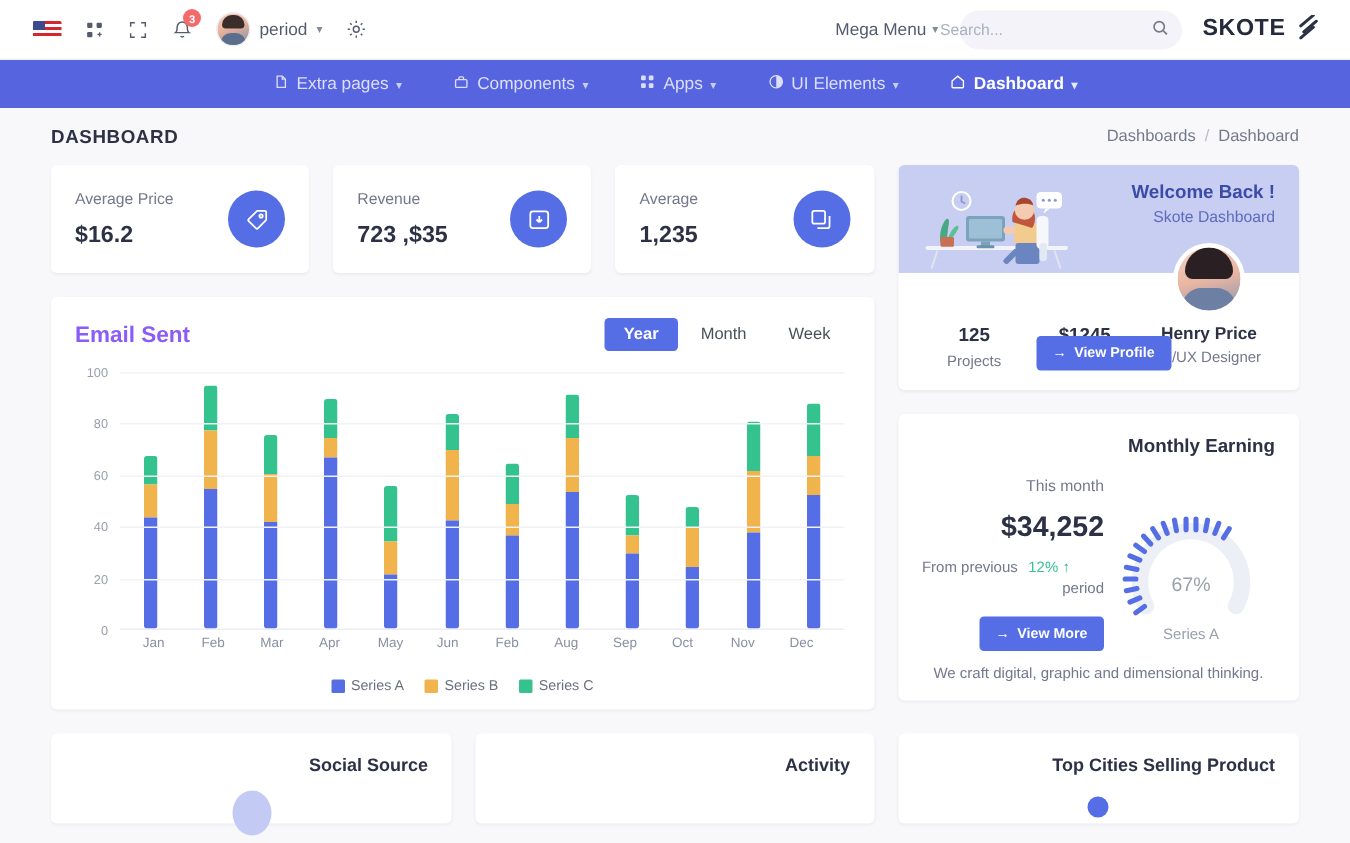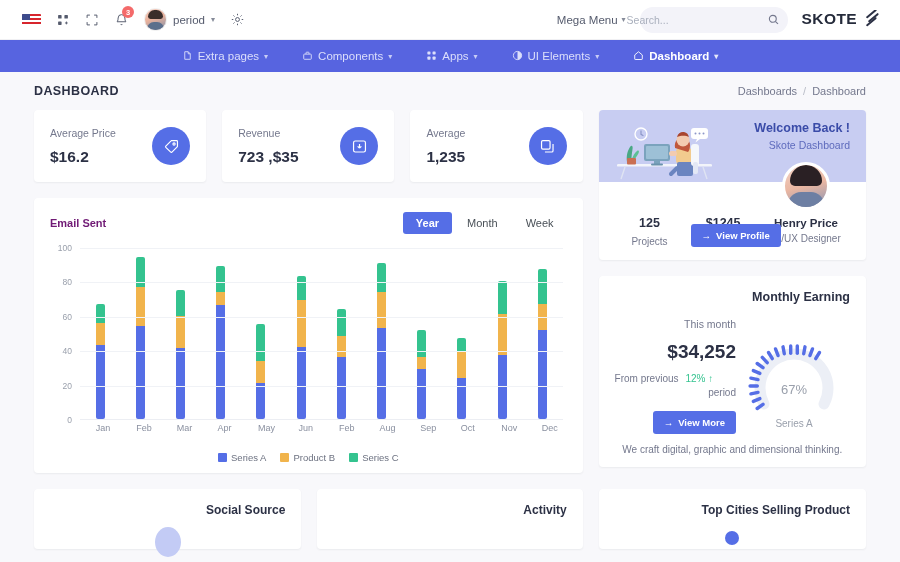--- a/index.html
+++ b/index.html
@@ -131,21 +131,21 @@
     background: #556ee6; display: flex; align-items: center;
     justify-content: center; flex-shrink: 0;
   }
 
   
   .chart-card { padding: 14px 16px 10px 16px; }
   .chart-head {
     display: flex; align-items: center; justify-content: space-between;
     margin-bottom: 14px;
   }
-  .chart-title { font-size: 11px; font-weight: bold; color: #701a75; }
+  .chart-title { font-size: 15px; font-weight: bold; color: #8b5cf6; }
   .seg-group { display: flex; gap: 2px; direction: ltr; margin-left: 40px; }
   .seg {
     font-size: 11px; padding: 5px 13px; border-radius: 3px;
     color: #495057; cursor: pointer;
   }
   .seg.active { background: #556ee6; color: #fff; font-weight: bold; }
 
   .plot { position: relative; height: 190px; direction: ltr; }
   .yaxis {
     position: absolute; left: 0; top: 0; width: 26px; height: 172px;
@@ -166,21 +166,21 @@
     display: flex; align-items: flex-end; justify-content: space-around;
   }
   .bar-col {
     width: 9px; display: flex; flex-direction: column-reverse;
     border-radius: 2px; overflow: hidden;
   }
   .seg-a { background: #556ee6; }
   .seg-b { background: #f1b44c; }
   .seg-c { background: #34c38f; }
   .xaxis {
-    position: absolute; left: 30px; right: 0; top: 175px;
+    position: absolute; left: 30px; right: 16px; top: 175px;
     display: flex; justify-content: space-around;
   }
   .xtick { font-size: 9px; color: #8a90a0; width: 9px; text-align: center; }
   .legend {
     display: flex; justify-content: center; gap: 14px;
     margin-top: 14px; direction: rtl;
   }
   .legend-item {
     display: flex; align-items: center; gap: 4px;
     font-size: 9.5px; color: #6c7180; cursor: pointer;
@@ -686,21 +686,21 @@
                 <div class="xtick">Dec</div>
               </div>
           </div>
 
           <div class="legend">
             <div class="legend-item">
               <span>Series C</span>
               <span class="legend-swatch" style="background:#34c38f"></span>
             </div>
             <div class="legend-item">
-              <span>Product B</span>
+              <span>Series B</span>
               <span class="legend-swatch" style="background:#f1b44c"></span>
             </div>
             <div class="legend-item">
               <span>Series A</span>
               <span class="legend-swatch" style="background:#556ee6"></span>
             </div>
           </div>
         </div>
       </div>
     </div>

